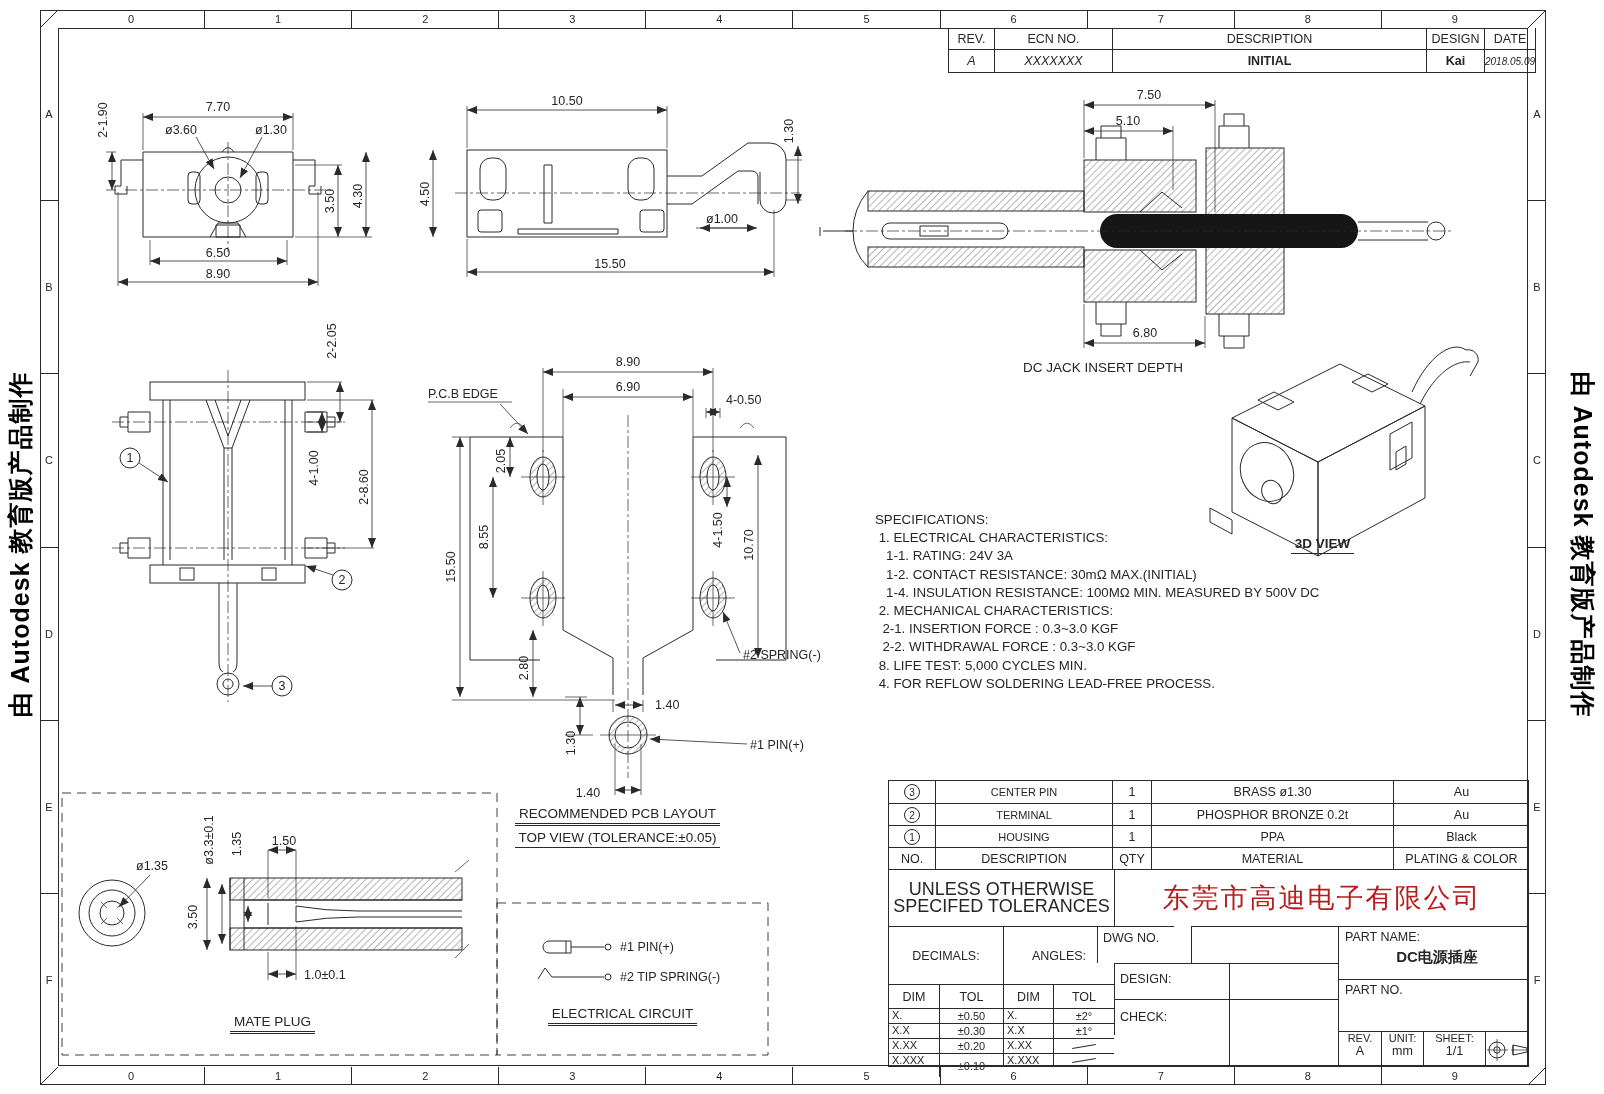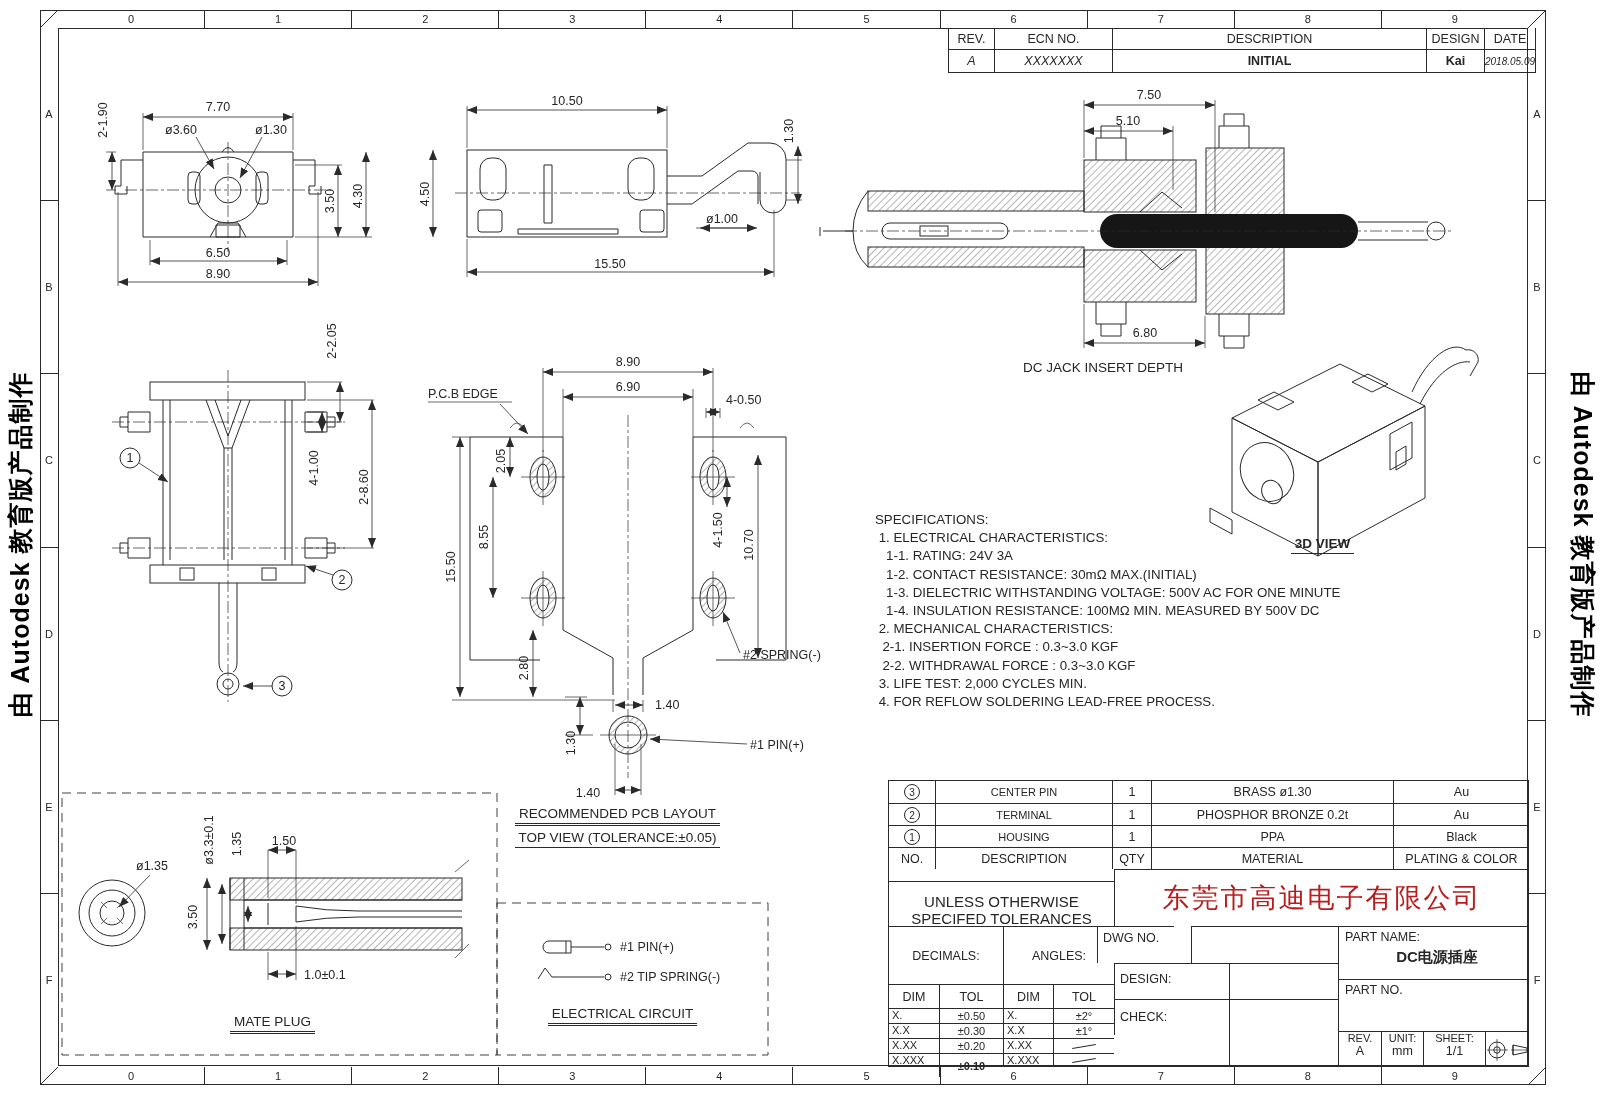--- a/index.html
+++ b/index.html
@@ -342,26 +342,25 @@
   <div class="vcap" style="left:490px;top:830px;width:255px;"><span class="u1">TOP VIEW (TOLERANCE:±0.05)</span></div>
   <div class="vcap" style="left:200px;top:1014px;width:145px;"><span class="u2">MATE PLUG</span></div>
   <div class="vcap" style="left:540px;top:1006px;width:165px;"><span class="u2">ELECTRICAL CIRCUIT</span></div>
   <div class="vcap bold" style="left:1280px;top:536px;width:85px;"><span class="u1">3D VIEW</span></div>
 
   <div class="specs">
       <div>SPECIFICATIONS:</div>
       <div> 1. ELECTRICAL CHARACTERISTICS:</div>
       <div>   1-1. RATING: 24V 3A</div>
       <div>   1-2. CONTACT RESISTANCE: 30mΩ MAX.(INITIAL)</div>
-      <div>   1-3. DIELECTRIC WITHSTANDING VOLTAGE: 500V AC FOR ONE MINUTE</div>
       <div>   1-4. INSULATION RESISTANCE: 100MΩ MIN. MEASURED BY 500V DC</div>
       <div> 2. MECHANICAL CHARACTERISTICS:</div>
       <div>  2-1. INSERTION FORCE : 0.3~3.0 KGF</div>
       <div>  2-2. WITHDRAWAL FORCE : 0.3~3.0 KGF</div>
-      <div> 3. LIFE TEST: 2,000 CYCLES MIN.</div>
+      <div> 8. LIFE TEST: 5,000 CYCLES MIN.</div>
       <div> 4. FOR REFLOW SOLDERING LEAD-FREE PROCESS.</div>
     </div>
 
   <div class="rev">
     <div>REV.</div>
     <div>ECN NO.</div>
     <div>DESCRIPTION</div>
     <div>DESIGN</div>
     <div>DATE</div>
     <div class="it">A</div>
@@ -393,40 +392,40 @@
     <div class="bx cellc sm" style="left:46px;top:44px;width:177px;height:22px;">HOUSING</div>
     <div class="bx cellc lbl" style="left:223px;top:44px;width:39px;height:22px;">1</div>
     <div class="bx cellc lbl" style="left:262px;top:44px;width:242px;height:22px;">PPA</div>
     <div class="bx cellc lbl" style="left:504px;top:44px;width:136px;height:22px;">Black</div>
     <div class="bx cellc lbl" style="left:0;top:66px;width:46px;height:22px;border-left:none;">NO.</div>
     <div class="bx cellc lbl" style="left:46px;top:66px;width:177px;height:22px;">DESCRIPTION</div>
     <div class="bx cellc lbl" style="left:223px;top:66px;width:39px;height:22px;">QTY</div>
     <div class="bx cellc lbl" style="left:262px;top:66px;width:242px;height:22px;">MATERIAL</div>
     <div class="bx cellc lbl" style="left:504px;top:66px;width:136px;height:22px;">PLATING &amp; COLOR</div>
 
-    <div class="bx" style="left:0;top:100px;width:225px;height:57px;border-left:none;display:flex;flex-direction:column;align-items:center;justify-content:center;font-size:15px;line-height:17px;">
+    <div class="bx" style="left:0;top:88px;width:225px;height:57px;border-left:none;display:flex;flex-direction:column;align-items:center;justify-content:center;font-size:18px;line-height:17px;">
       <div>UNLESS OTHERWISE</div>
       <div>SPECIFED TOLERANCES</div>
     </div>
     <div class="bx cellc" style="left:225px;top:88px;width:415px;height:57px;font-size:27px;letter-spacing:2px;color:#b91c1c;">东莞市高迪电子有限公司</div>
 
     <div class="bx cellc" style="left:0;top:145px;width:114px;height:58px;border-left:none;font-size:12.5px;">DECIMALS:</div>
     <div class="bx cellc" style="left:114px;top:145px;width:111px;height:58px;font-size:12.5px;">ANGLES:</div>
     <div class="bx cellc lbl" style="left:0;top:203px;width:50px;height:24px;border-left:none;">DIM</div>
     <div class="bx cellc lbl" style="left:50px;top:203px;width:64px;height:24px;">TOL</div>
     <div class="bx cellc lbl" style="left:114px;top:203px;width:50px;height:24px;">DIM</div>
     <div class="bx cellc lbl" style="left:164px;top:203px;width:61px;height:24px;">TOL</div>
     <div class="bx sm" style="left:0;top:227px;width:50px;height:15px;border-left:none;padding-left:3px;">X.</div>
     <div class="bx cellc sm" style="left:50px;top:227px;width:64px;height:15px;">±0.50</div>
     <div class="bx sm" style="left:0;top:242px;width:50px;height:15px;border-left:none;padding-left:3px;">X.X</div>
     <div class="bx cellc sm" style="left:50px;top:242px;width:64px;height:15px;">±0.30</div>
     <div class="bx sm" style="left:0;top:257px;width:50px;height:15px;border-left:none;padding-left:3px;">X.XX</div>
     <div class="bx cellc sm" style="left:50px;top:257px;width:64px;height:15px;">±0.20</div>
     <div class="bx sm" style="left:0;top:272px;width:50px;height:14px;border-left:none;padding-left:3px;">X.XXX</div>
-    <div class="bx cellc sm" style="left:50px;top:272px;width:64px;height:24px;font-weight:bold;">±0.10</div>
+    <div class="bx cellc sm" style="left:50px;top:272px;width:64px;height:24px;">±0.10</div>
     <div class="bx sm" style="left:114px;top:227px;width:50px;height:15px;padding-left:3px;">X.</div>
     <div class="bx cellc sm" style="left:164px;top:227px;width:61px;height:15px;">±2°</div>
     <div class="bx sm" style="left:114px;top:242px;width:50px;height:15px;padding-left:3px;">X.X</div>
     <div class="bx cellc sm" style="left:164px;top:242px;width:61px;height:15px;">±1°</div>
     <div class="bx sm" style="left:114px;top:257px;width:50px;height:15px;padding-left:3px;">X.XX</div>
     <div class="bx cellc sm" style="left:164px;top:257px;width:61px;height:15px;">
         <span class="slash"></span>
       </div>
     <div class="bx sm" style="left:114px;top:272px;width:50px;height:14px;padding-left:3px;">X.XXX</div>
     <div class="bx cellc sm" style="left:164px;top:272px;width:61px;height:14px;">

